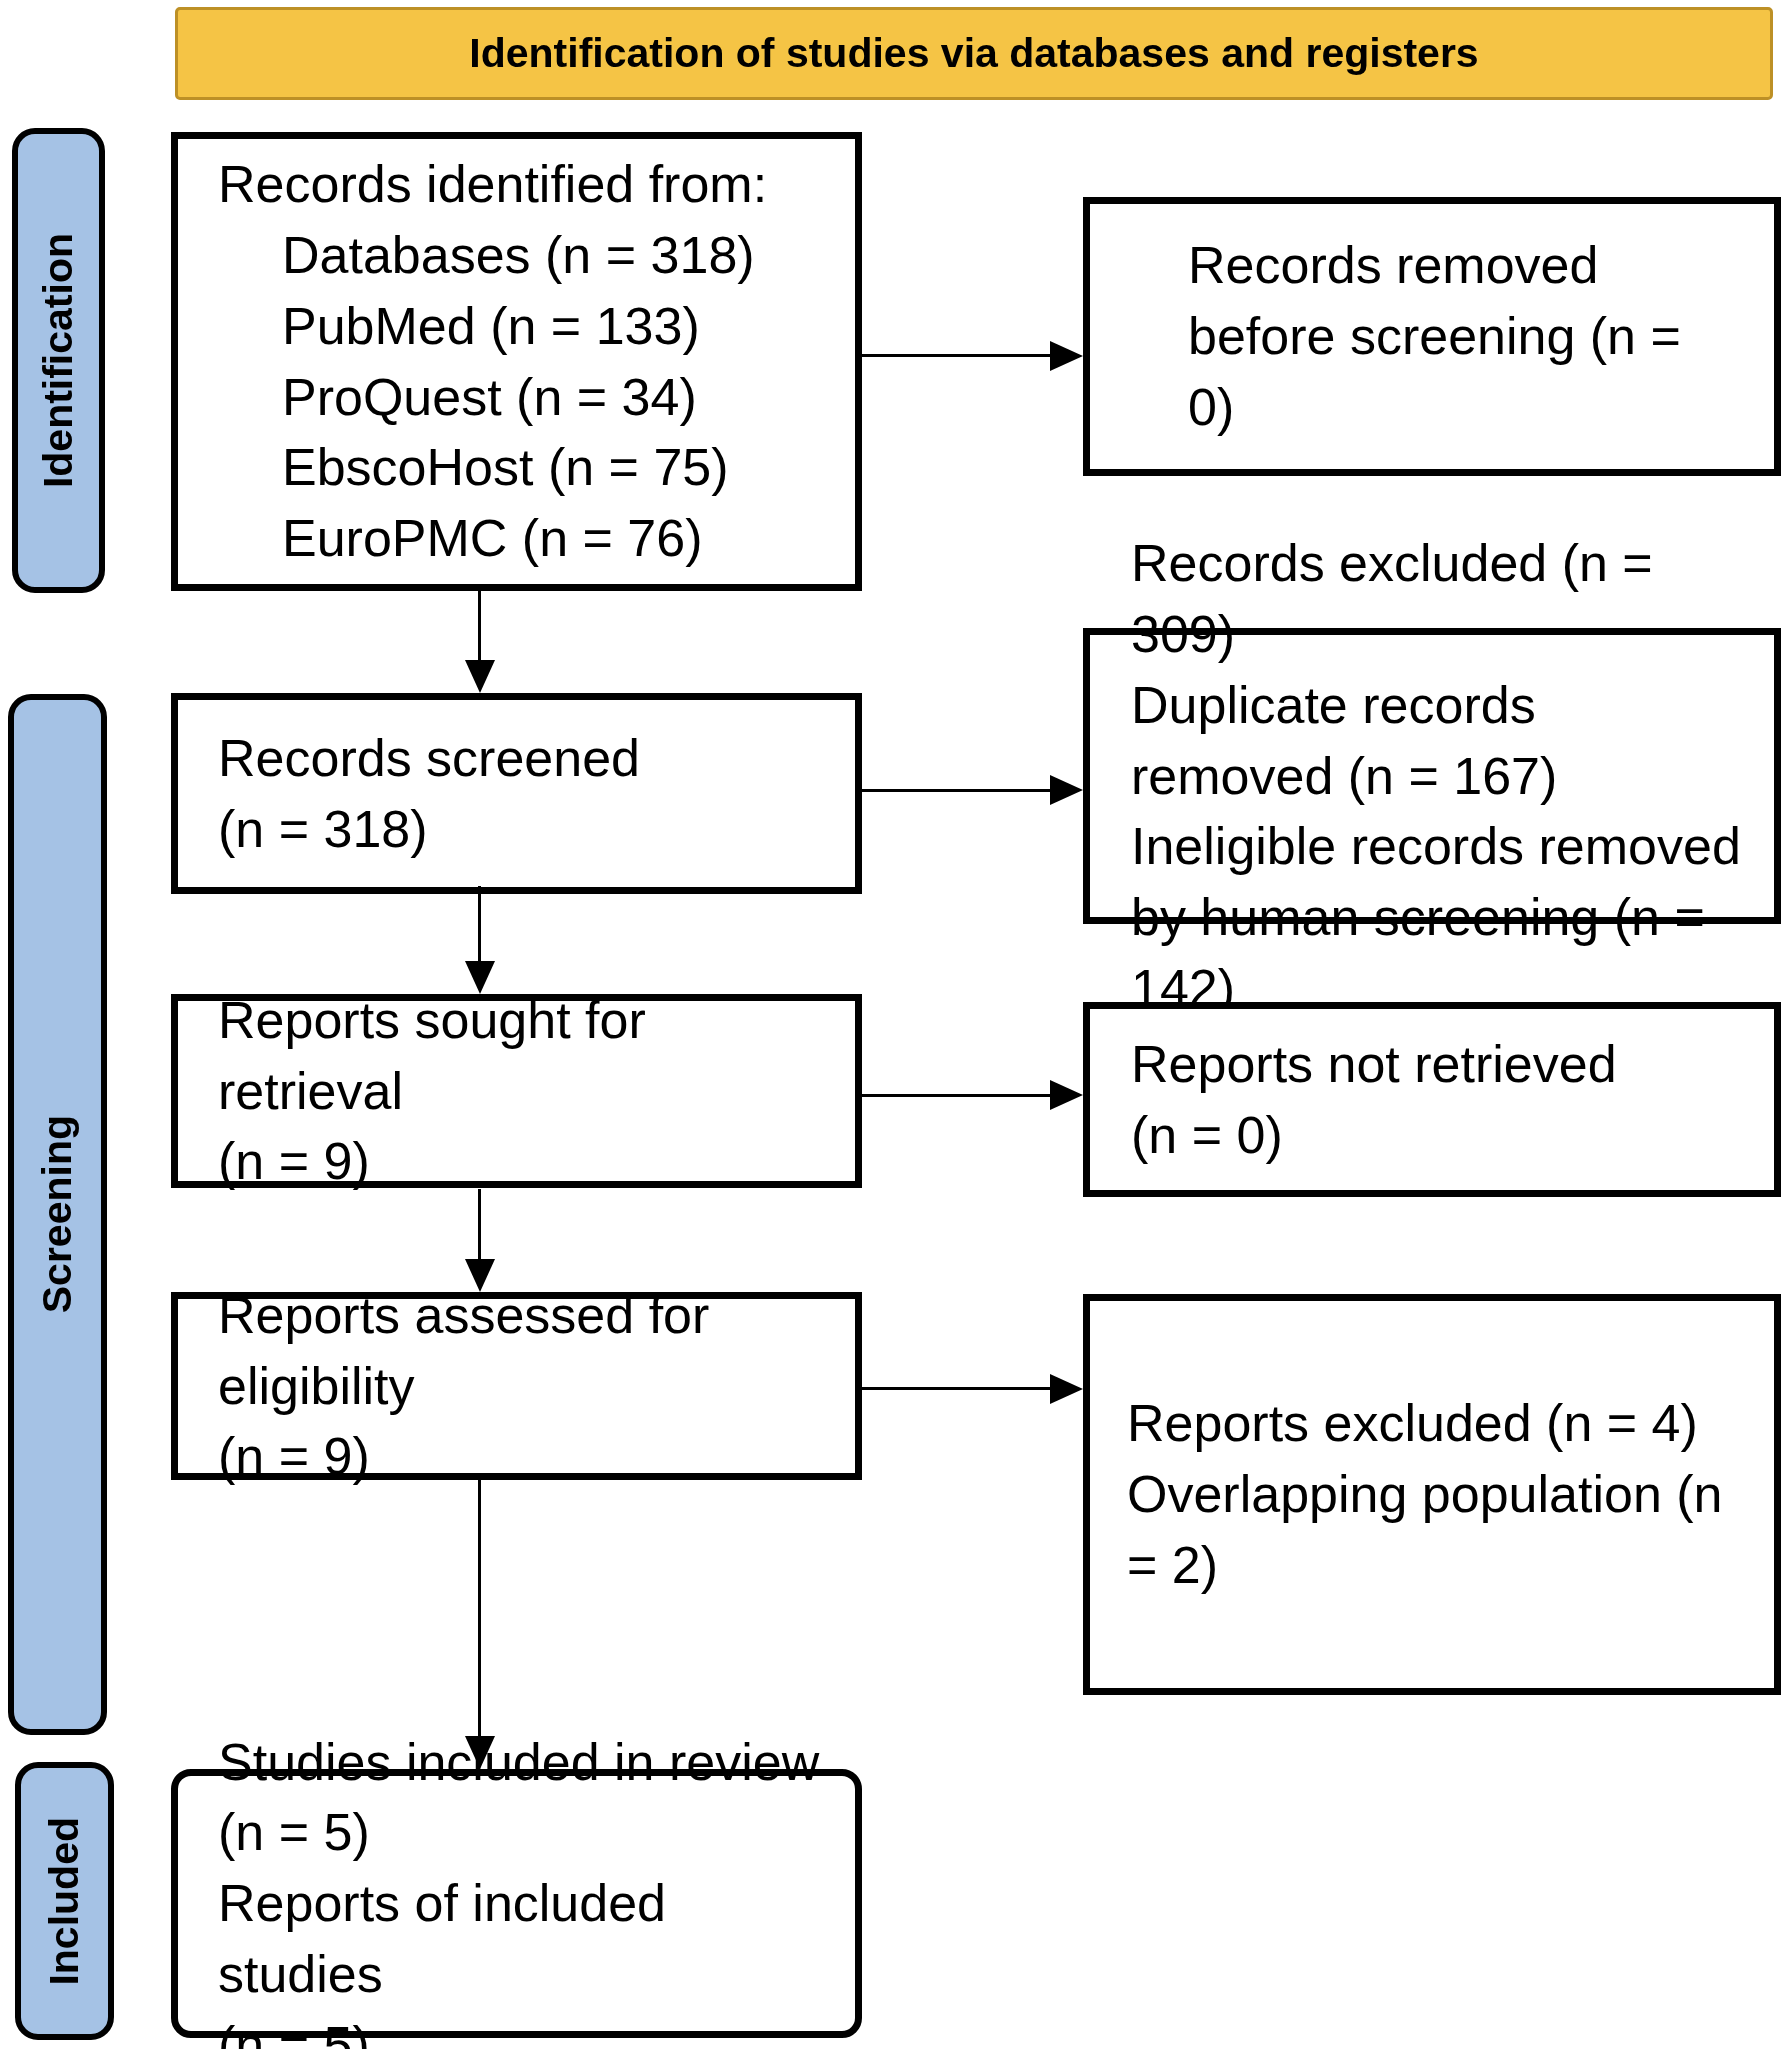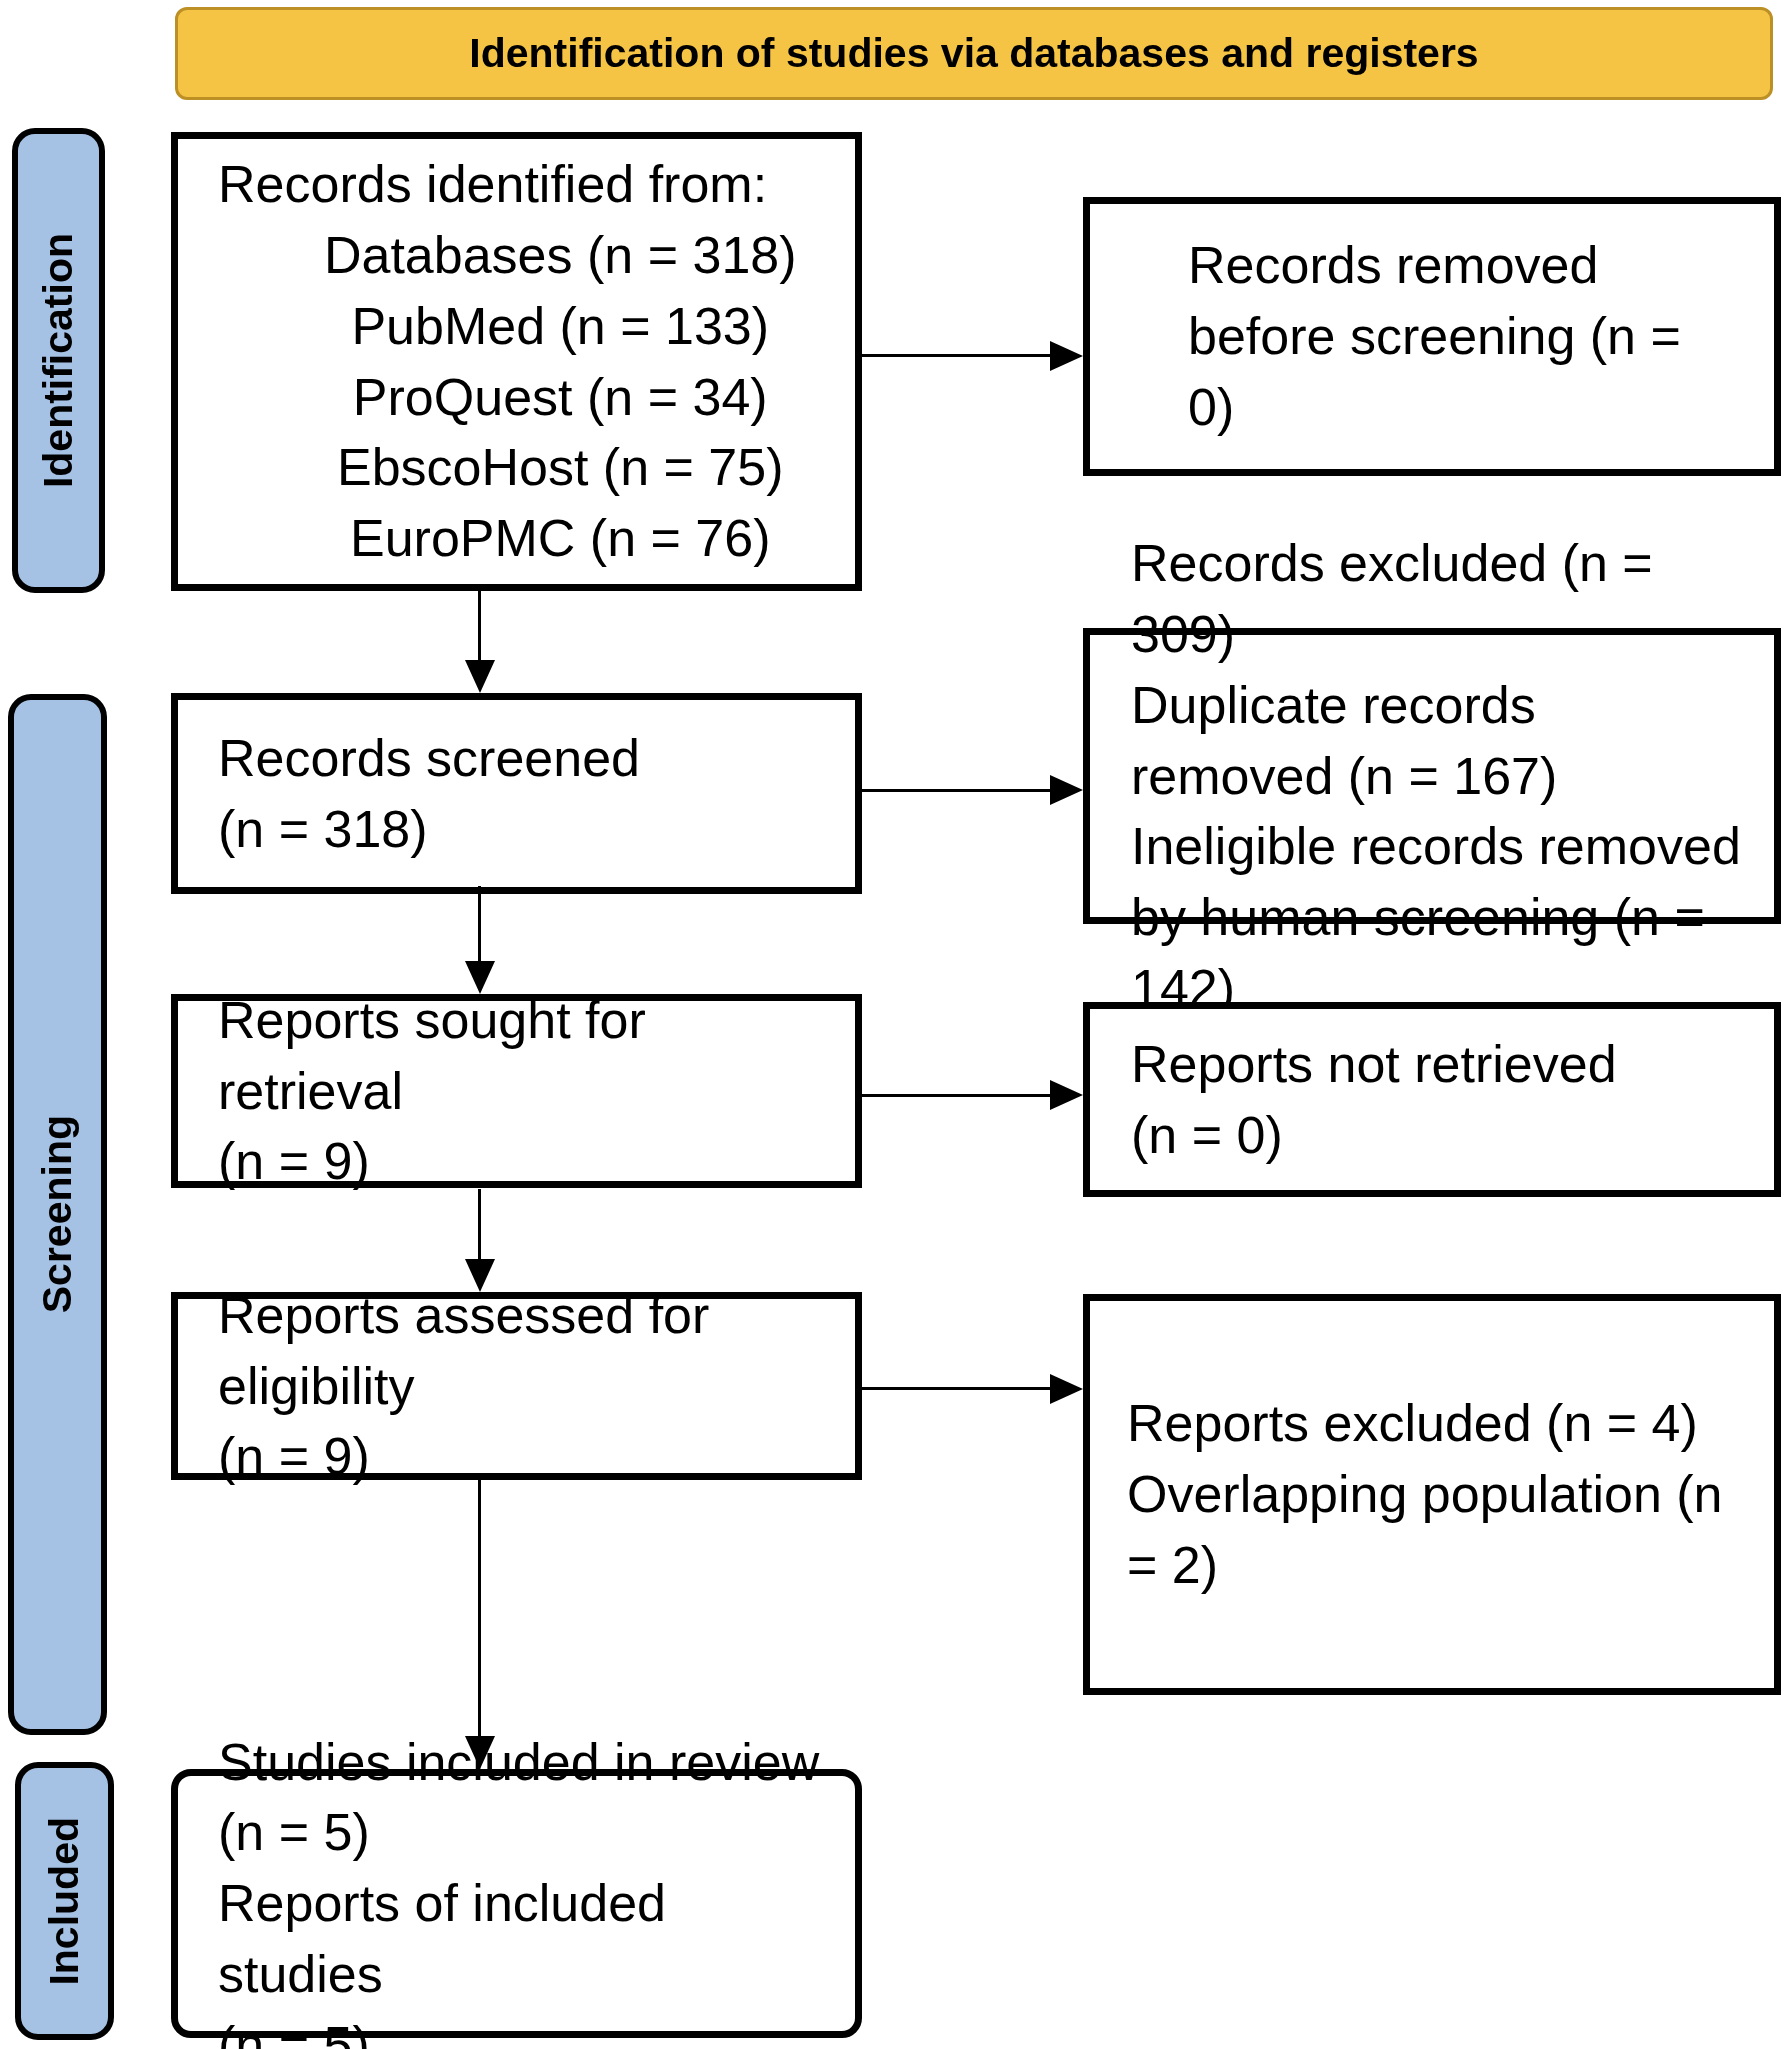--- a/index.html
+++ b/index.html
@@ -4,21 +4,21 @@
 <style>
   html,body { margin:0; padding:0; }
   body {
     width:1791px; height:2050px; position:relative; background:#ffffff;
     font-family:"Liberation Sans", sans-serif; color:#000;
   }
   .banner {
     position:absolute; left:175px; top:6.6px; width:1598px; height:93px;
     background:var(--banner-fill,#F5C445);
     border:3.3px solid var(--banner-border,#BD9026);
-    border-radius:12px; box-sizing:border-box;
+    border-radius:5px; box-sizing:border-box;
     display:flex; align-items:center; justify-content:center;
     font-weight:bold; font-size:41px;
   }
   .side-label {
     position:absolute; background:var(--label-fill,#A5C2E5);
     border:6.6px solid #000; border-radius:23px; box-sizing:border-box;
     display:flex; align-items:center; justify-content:center;
     font-weight:bold; font-size:41px;
   }
   .side-label span { writing-mode:vertical-rl; transform:rotate(180deg); white-space:nowrap; }
@@ -38,21 +38,21 @@
   .b-screened   { top:693px;  height:201px; }
   .b-sought     { top:994px; height:194px; }
   .b-assessed   { top:1292px; height:188px; }
   .b-included   { top:1769px; height:269px;border-radius:20px; }
 
   .r-removed       { top:197px;  height:279px; padding-left:98px; padding-right:50px; }
   .r-excluded      { top:628px;  height:296px; }
   .r-notretrieved  { top:1002px; height:195px; }
   .r-repexcluded   { top:1294px; height:401px; padding-left:37px; padding-right:51px; }
 
-  .sub { padding-left:64px;text-align:center; }
+  .sub { padding-left:64px; }
 
   .vline { position:absolute; width:3.3px; background:#000; left:478px; }
   .hline { position:absolute; height:3.3px; background:#000; }
   .head-down {
     position:absolute; width:0; height:0; left:465px;
     border-left:15px solid transparent; border-right:15px solid transparent;
     border-top:33px solid #000;
   }
   .head-right {
     position:absolute; width:0; height:0;

